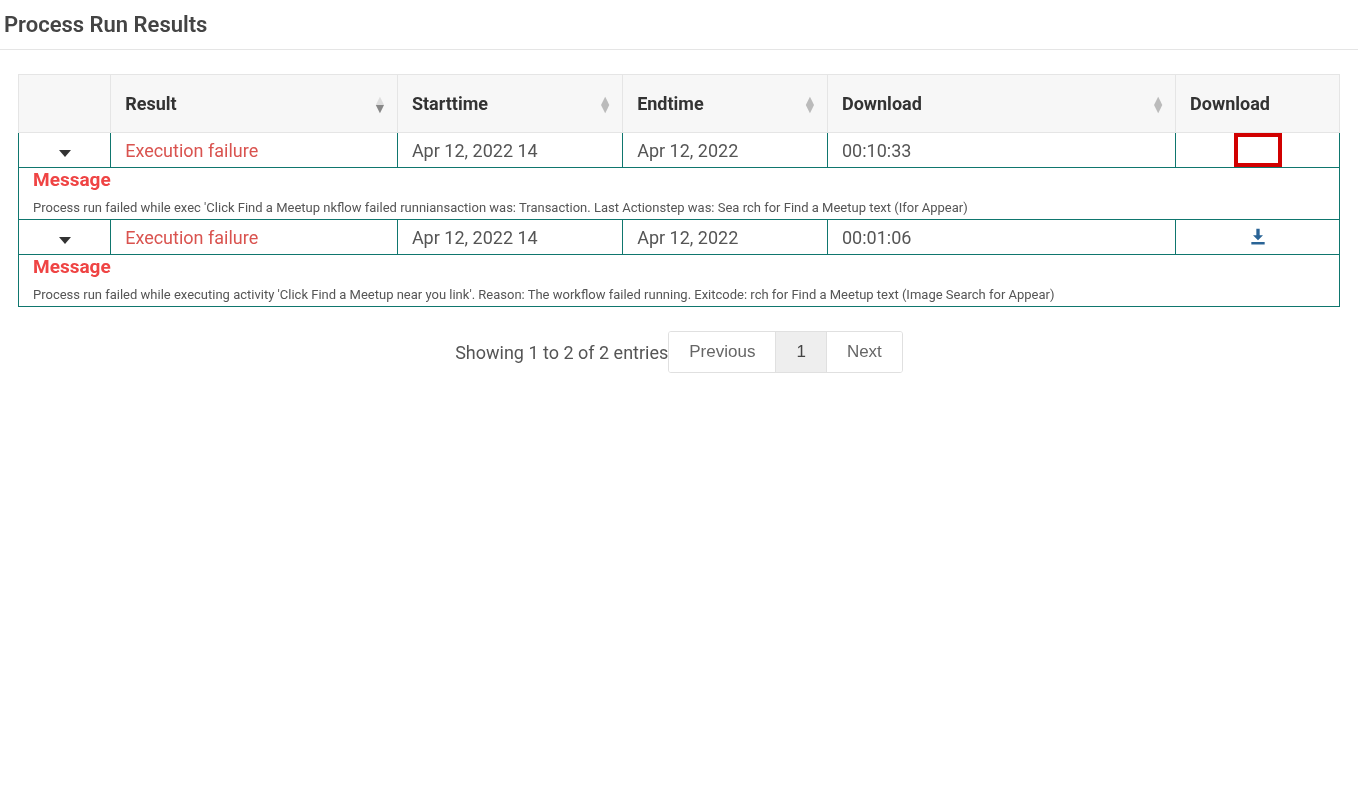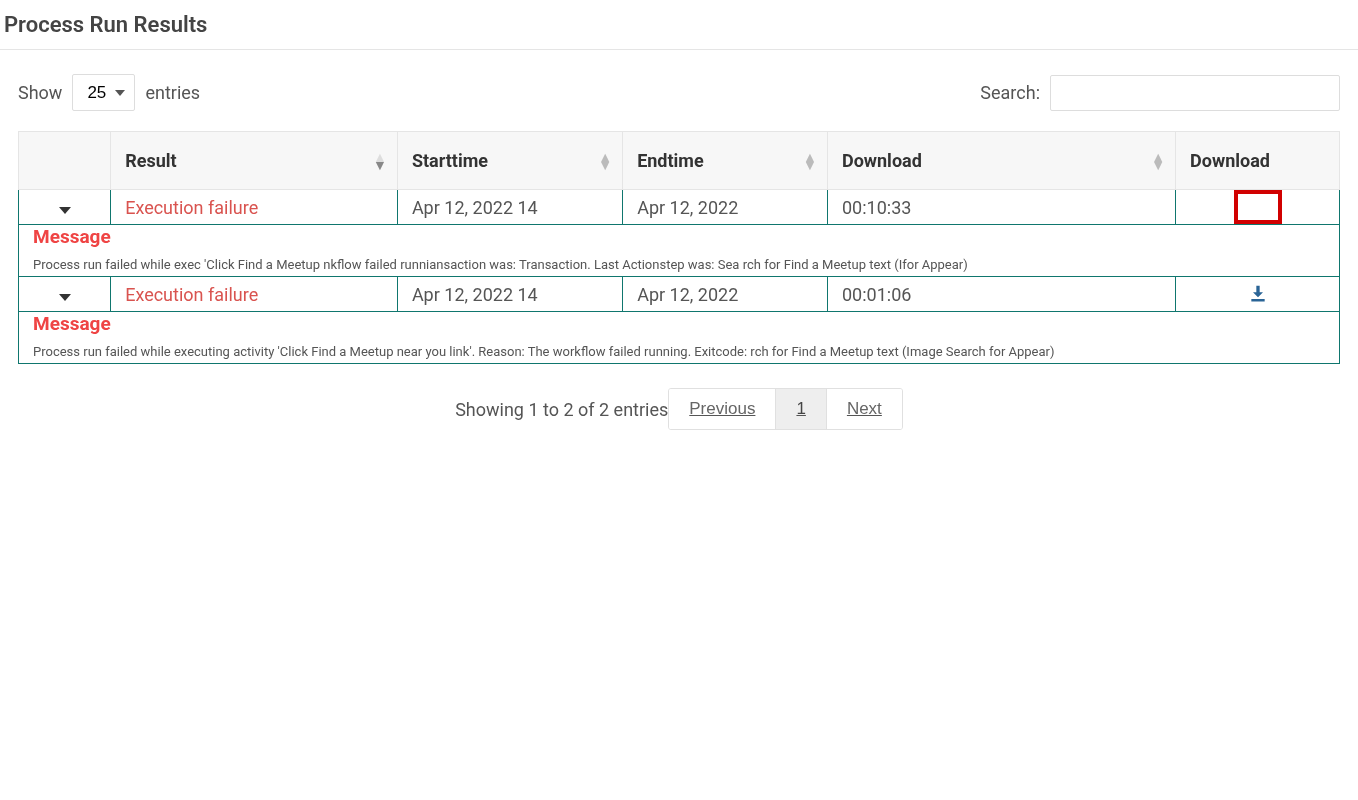--- a/index.html
+++ b/index.html
@@ -176,21 +176,20 @@
       align-items: center;
       margin-top: 24px;
       font-size: 18px;
       color: #555;
     }
     .pagination {
       display: flex;
       border: 1px solid #e0e0e0;
       border-radius: 3px;
       overflow: hidden;
-      text-decoration: underline;
     }
     .page-btn {
       padding: 10px 20px;
       background: #fff;
       border: none;
       border-right: 1px solid #e0e0e0;
       font-size: 17px;
       color: #666;
       cursor: pointer;
     }
@@ -209,35 +208,20 @@
     .col-download { width: 160px; }
   </style>
 </head>
 <body>
 
 <h1 class="page-title">Process Run Results</h1>
 <div class="divider"></div>
 
 <div class="content">
 
-  <div class="table-controls">
-    <div class="show-entries">
-      <span>Show</span>
-      <span class="select-wrap">
-        <select>
-          <option>25</option>
-        </select>
-      </span>
-      <span>entries</span>
-    </div>
-    <div class="search-box">
-      <span>Search:</span>
-      <input type="text" style="">
-    </div>
-  </div>
 
   <table class="data-table">
     <thead>
       <tr>
         <th class="col-expand"></th>
         <th class="col-result">
           <span>Result</span>
           <span class="sort-icon desc">
               <span class="up">▲</span>
               <span class="down">▼</span>

